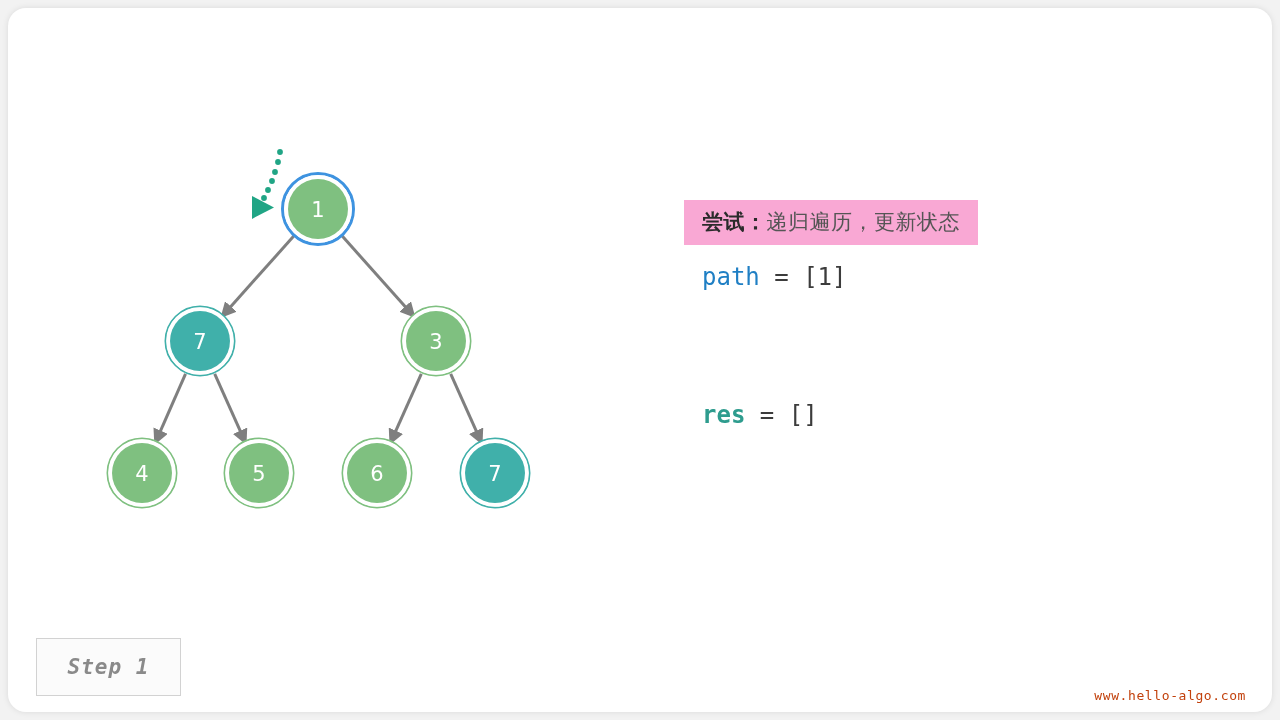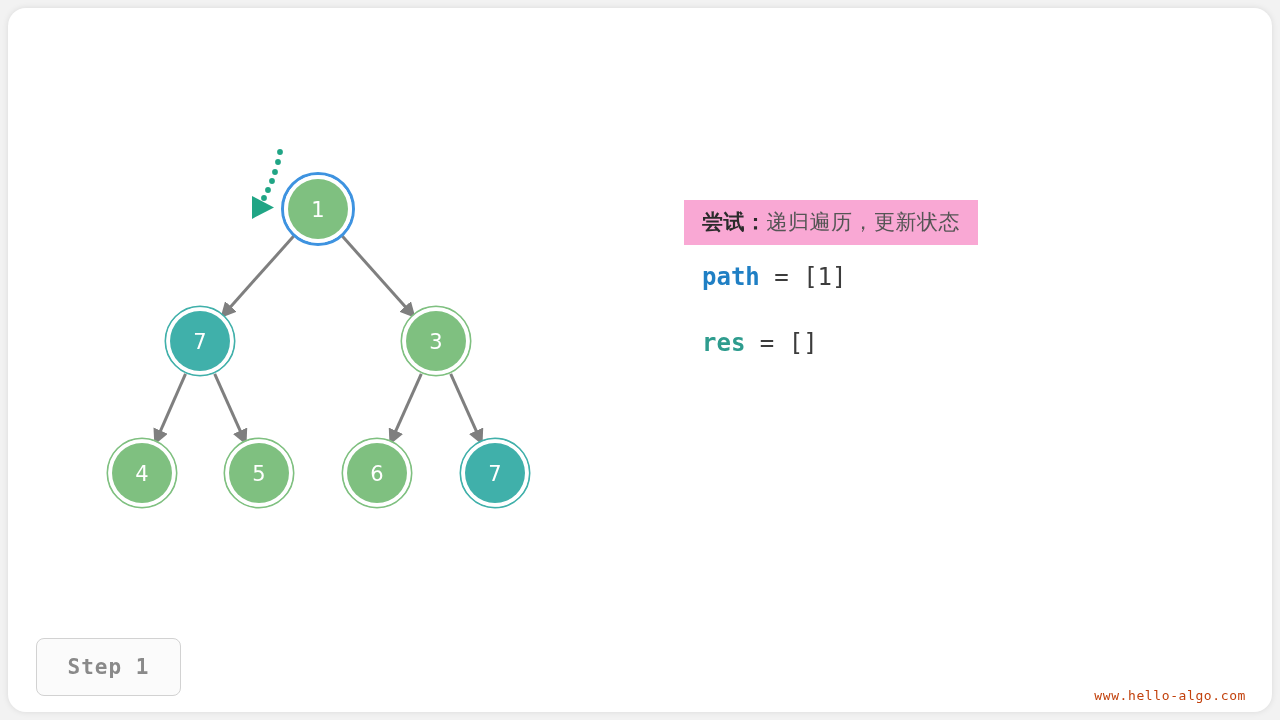--- a/index.html
+++ b/index.html
@@ -78,43 +78,44 @@
   }
 
   .code-line {
     font-family: "DejaVu Sans Mono", "Liberation Mono", monospace;
     font-size: 24px;
     color: #3c3c3c;
     white-space: pre;
     padding-left: 18px;
   }
   .code-line.first { margin-top: 18px; }
-  .code-line.second { margin-top: 38px; }
+  .code-line.second { margin-top: 110px; }
   .var-path {
     color: #1f7fc4;
-    font-weight: bold;
+    font-weight: normal;
   }
   .var-res {
     color: #2e9c8e;
     font-weight: bold;
   }
 
   
   #step-badge {
     position: absolute;
     left: 36px;
     top: 638px;
     width: 143px;
     height: 56px;
     border: 1px solid #d2d2d2;
-    border-radius: 8px;
+    border-radius: 0;
     background: #fbfbfb;
     display: flex;
     align-items: center;
     justify-content: center;
+    font-style: italic;
   }
   #step-badge span {
     font-family: "DejaVu Sans Mono", "Liberation Mono", monospace;
     font-size: 21px;
     font-weight: bold;
     color: #8a8a8a;
     letter-spacing: 1px;
   }
 
   

